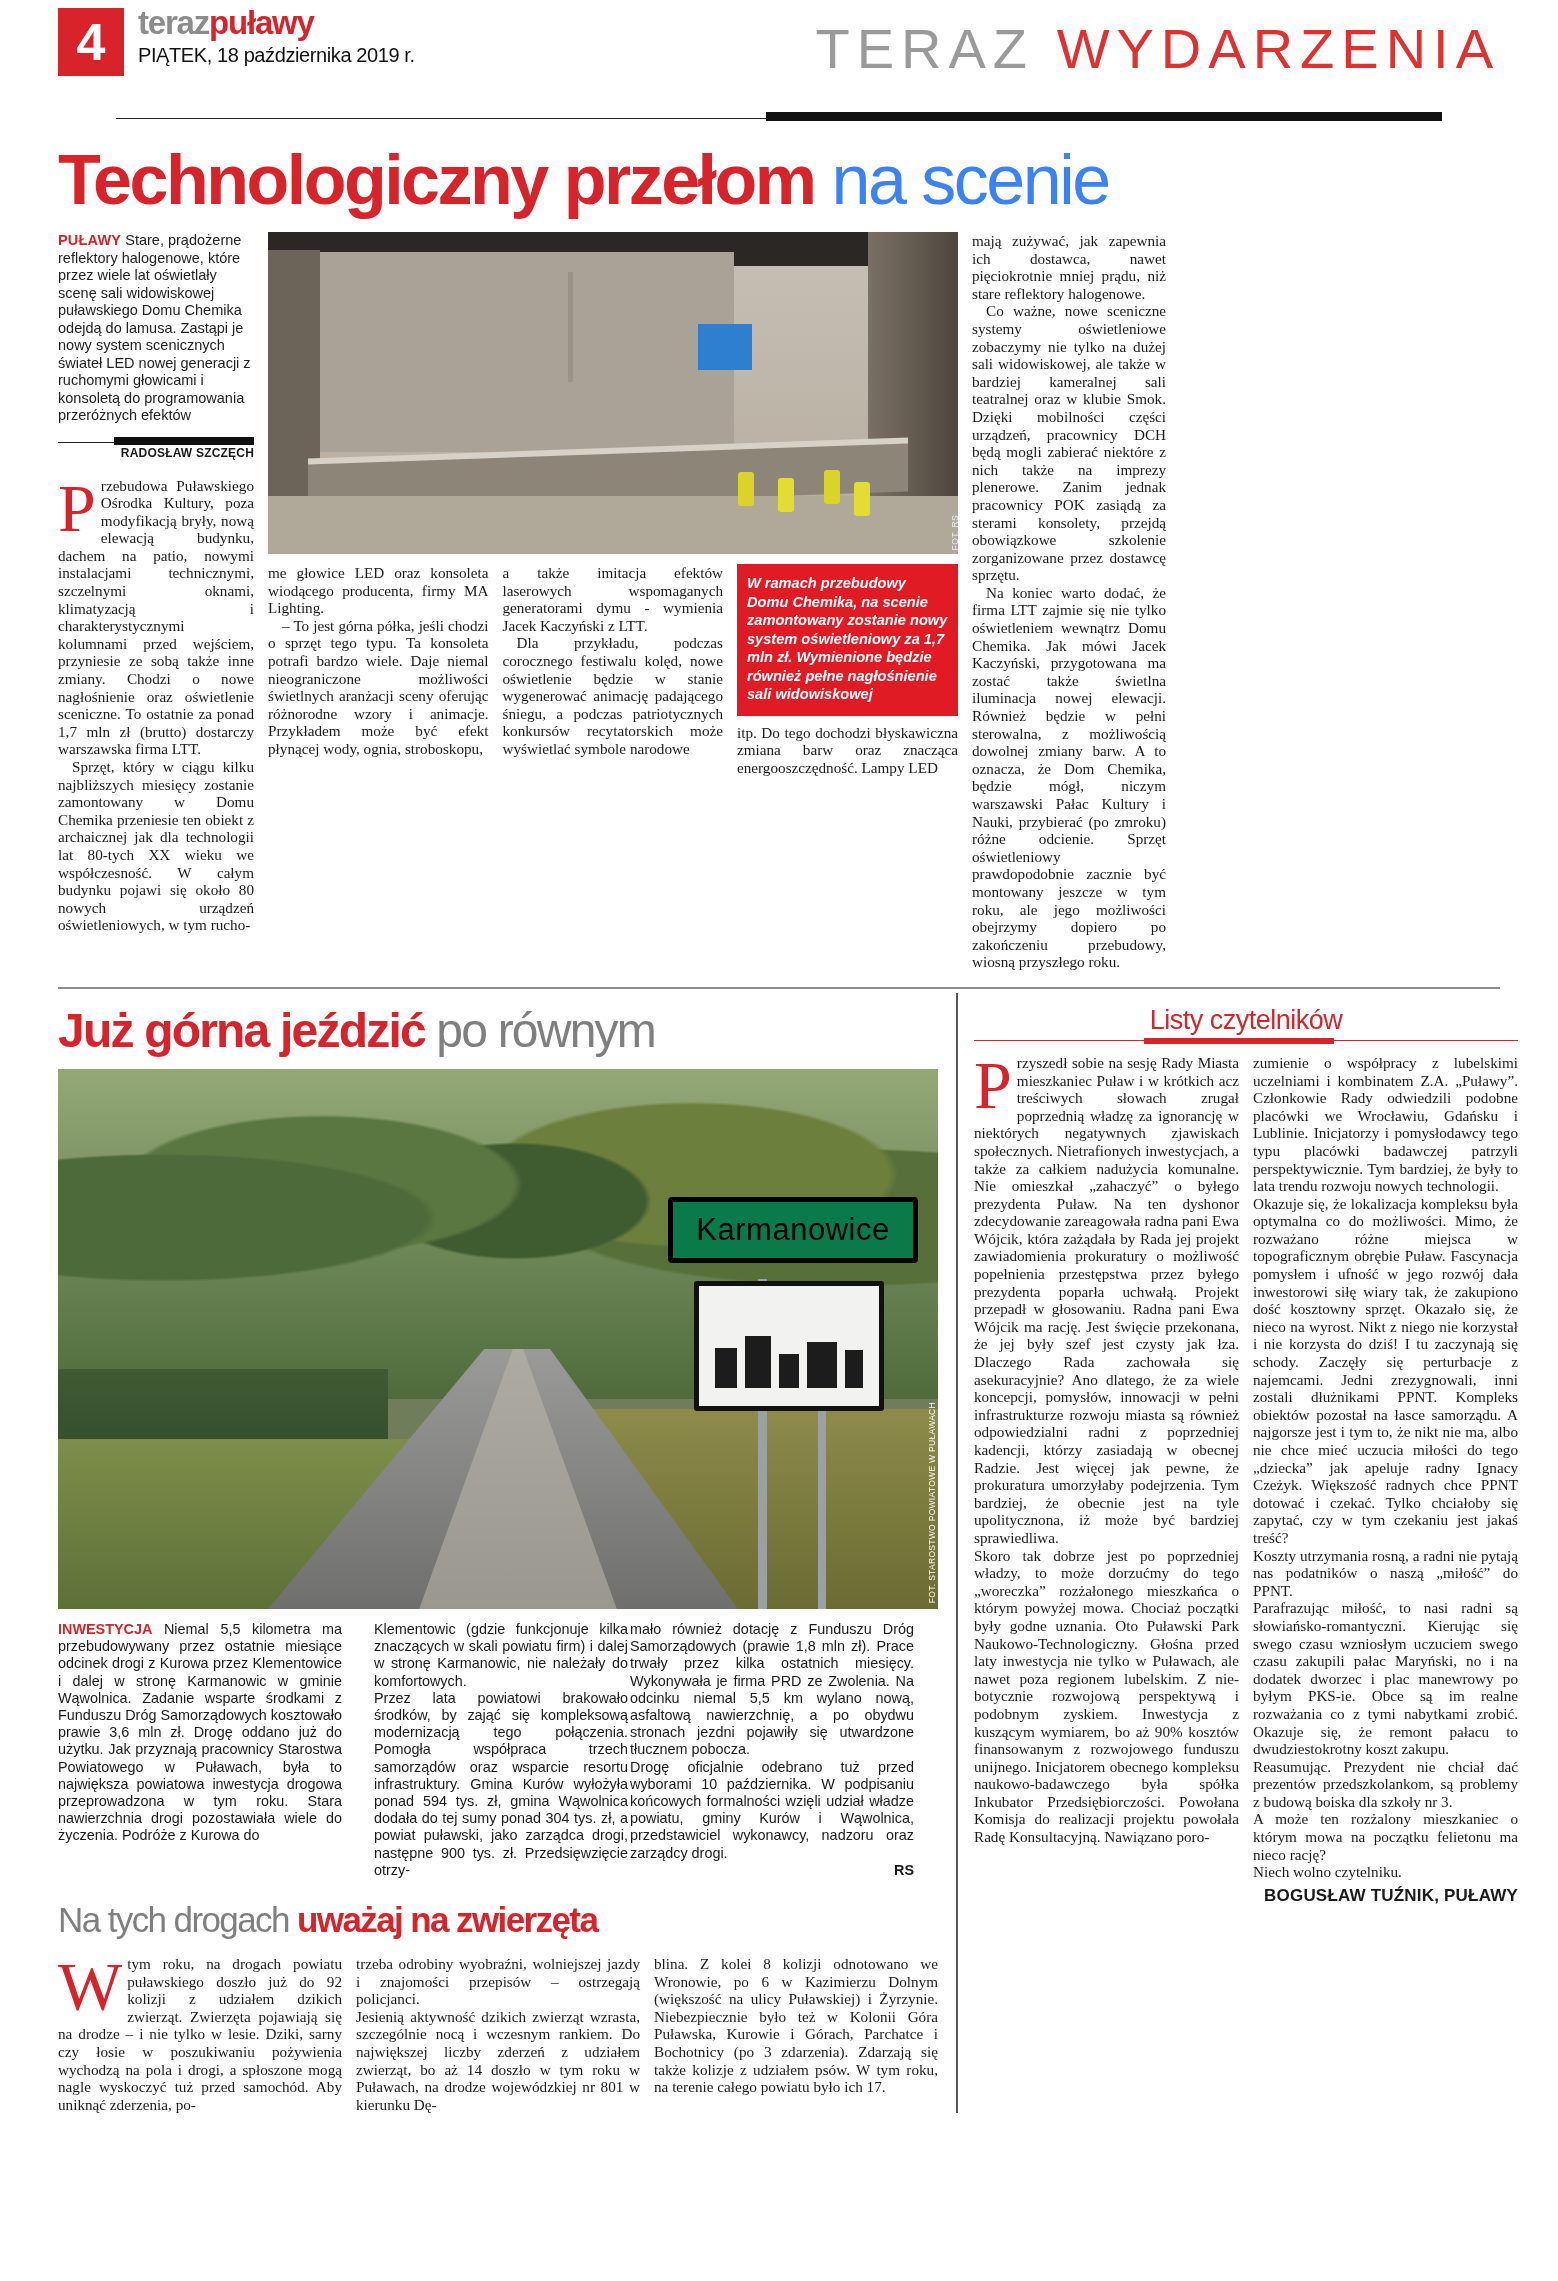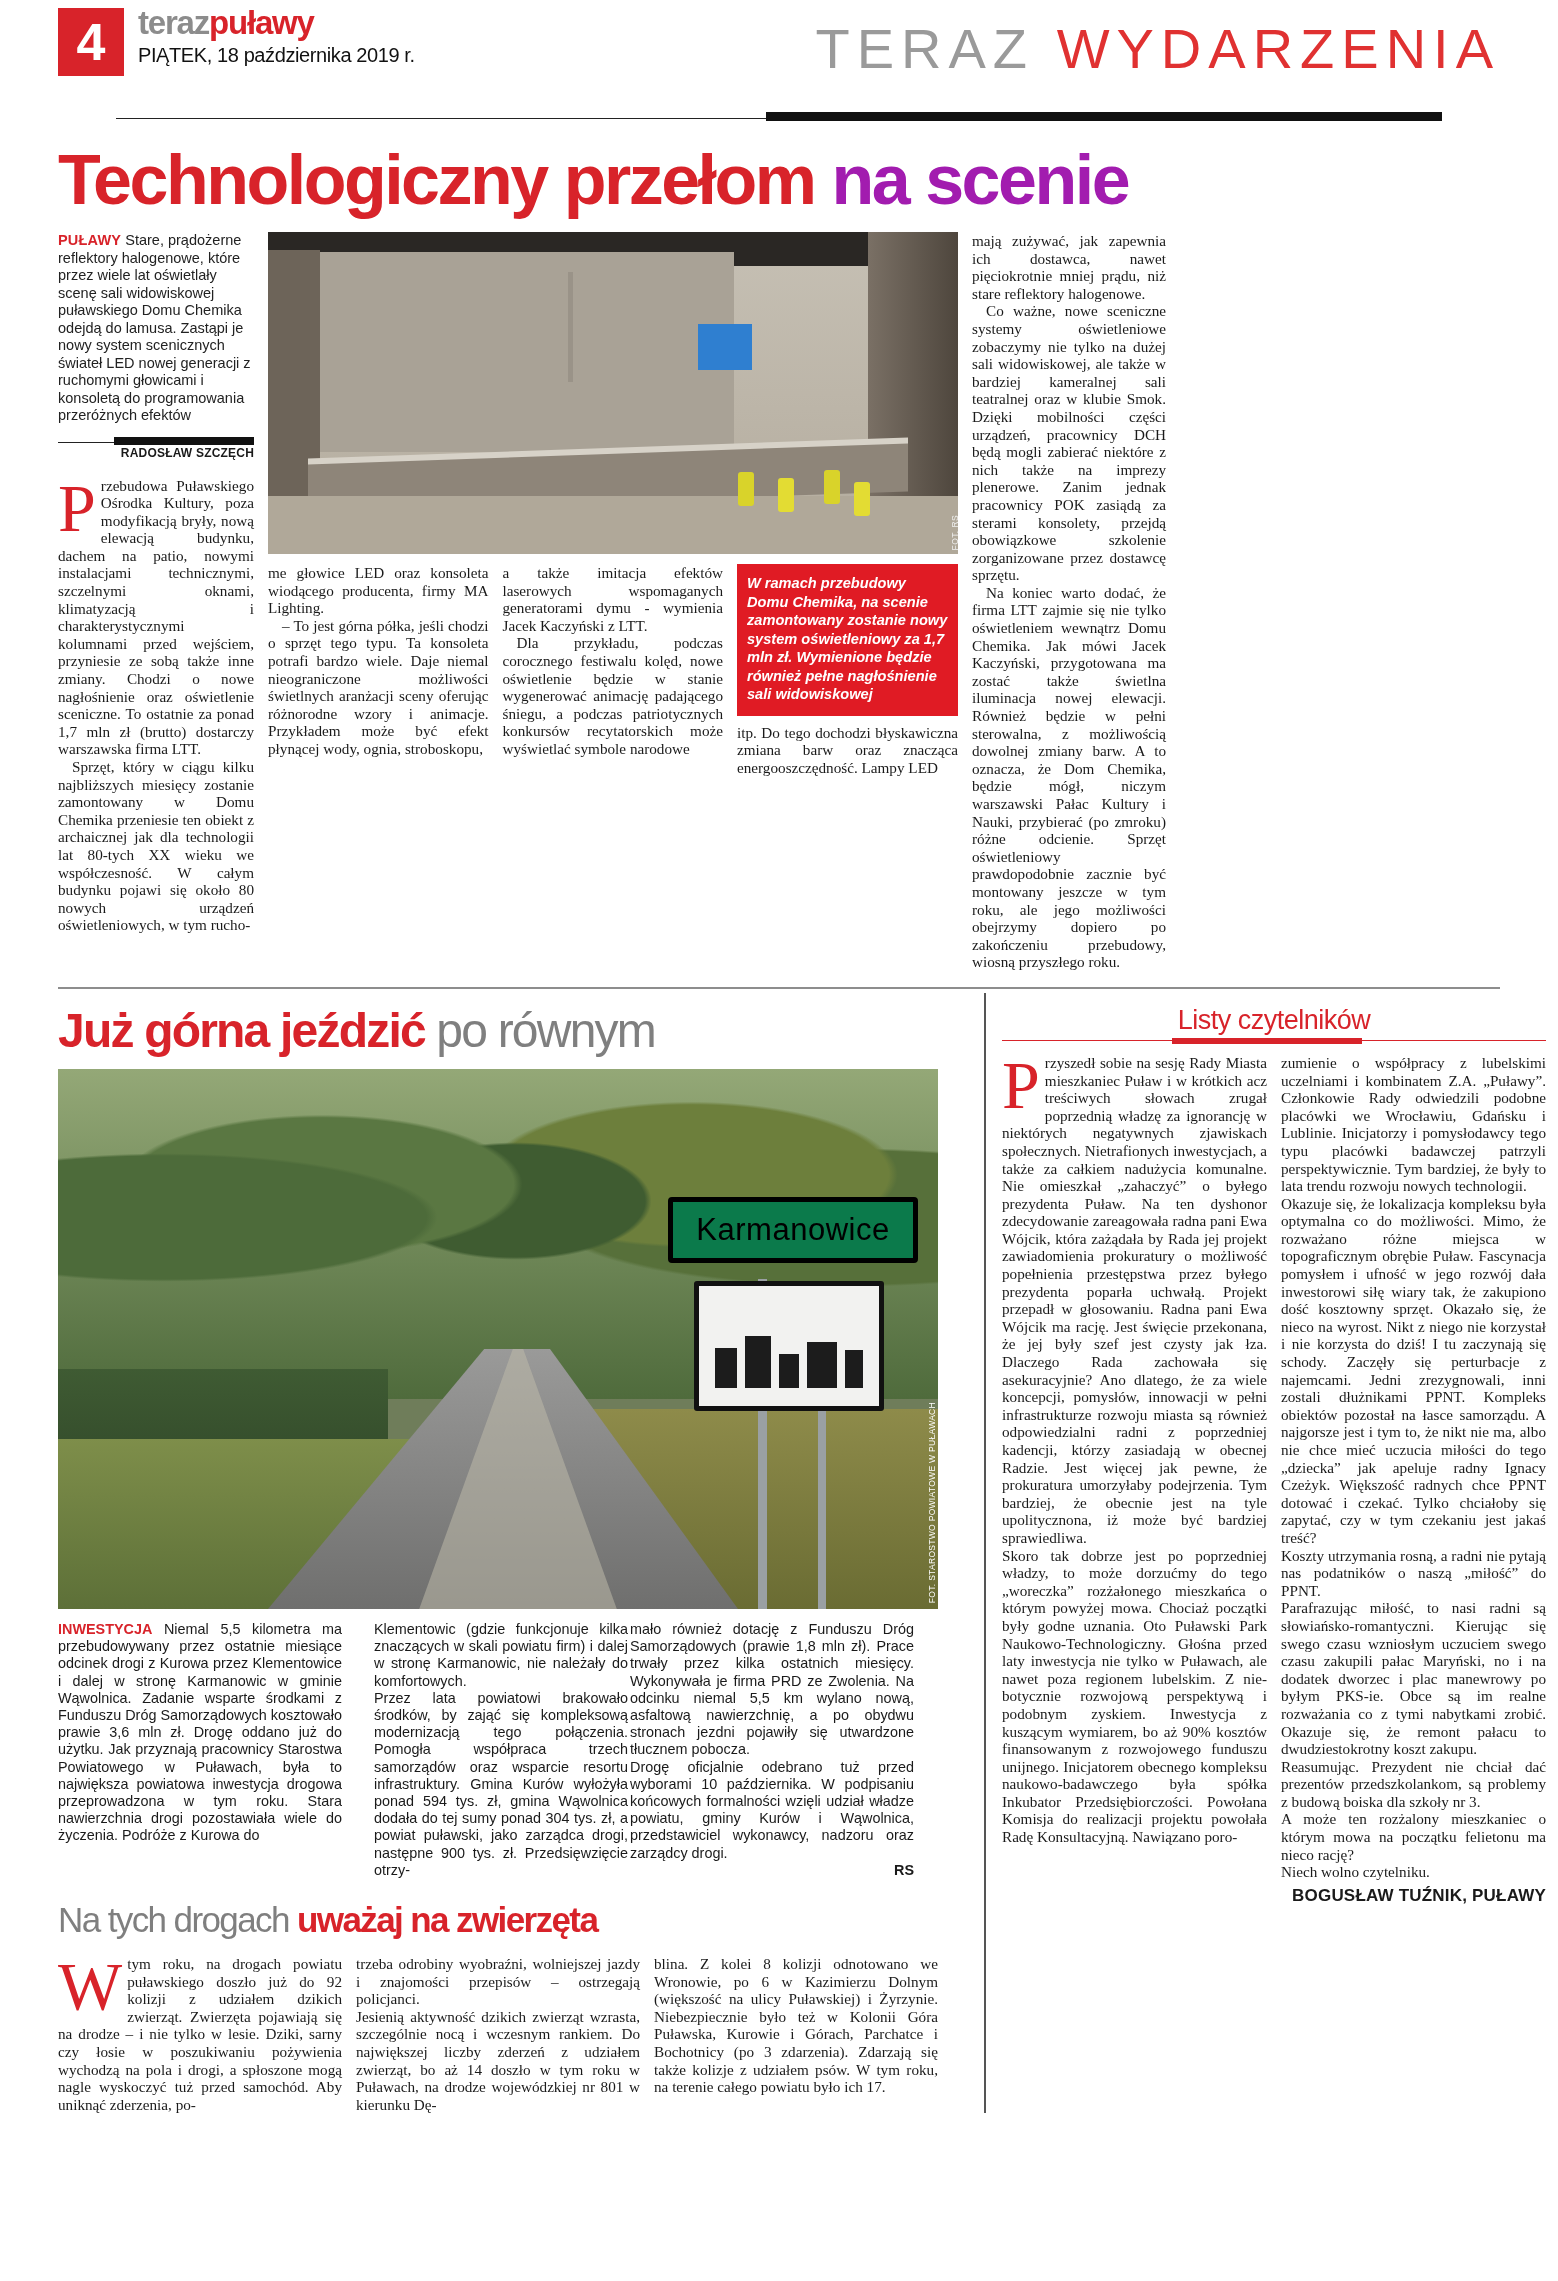--- a/index.html
+++ b/index.html
@@ -39,21 +39,21 @@
   .rule-thin { position:absolute; left:58px; right:58px; top:118px; height:1px; background:#222; }
   .rule-thick { position:absolute; right:58px; top:112px; width:676px; height:9px; background:#111; }
 
   
   .headline-main {
     font-family:"Liberation Sans", sans-serif;
     font-size:70px; line-height:76px; letter-spacing:-2.5px;
     margin-top:22px;
   }
   .headline-main .hl-red { color:#d8232a; font-weight:bold; }
-  .headline-main .hl-gray { color:#a21caf; font-weight:700;margin-top:25px; }
+  .headline-main .hl-gray { color:#3b82f6; font-weight:400;margin-top:25px; }
 
   
   .top-article { display:flex; gap:14px; margin-top:14px; }
   .col { }
   .col-lead   { width:196px; }
   .col-photo  { width:690px; position:relative; }
   .col-right  { width:194px; }
 
   .lead-text {
     font-family:"Liberation Sans", sans-serif;
@@ -101,21 +101,21 @@
     font-size:14.6px; line-height:18.5px; padding:10px 10px 12px 10px;
   }
   .redbox-col { width:221px; }
 
   
   .hr-gray { height:2px; background:#8d8d8d; margin:16px 0 0 0; }
 
   
   .mid { display:flex; gap:18px; margin-top:4px; }
   .mid-left { width:880px; }
-  .mid-right { width:562px; padding-left:16px; border-left:2px solid #555;margin-left:28px; }
+  .mid-right { width:562px; padding-left:16px; border-left:2px solid #555; }
 
   .headline-2 {
     font-family:"Liberation Sans", sans-serif;
     font-size:48px; line-height:56px; letter-spacing:-1.8px; margin-top:10px;
   }
   .headline-2 .hl-red { color:#d8232a; font-weight:bold; }
   .headline-2 .hl-gray { color:#7f7f7f; font-weight:300; }
 
   .road-photo { width:880px; height:540px; position:relative; overflow:hidden; margin-top:10px; background:#6f7d5a; }
   .road-credit-v {

